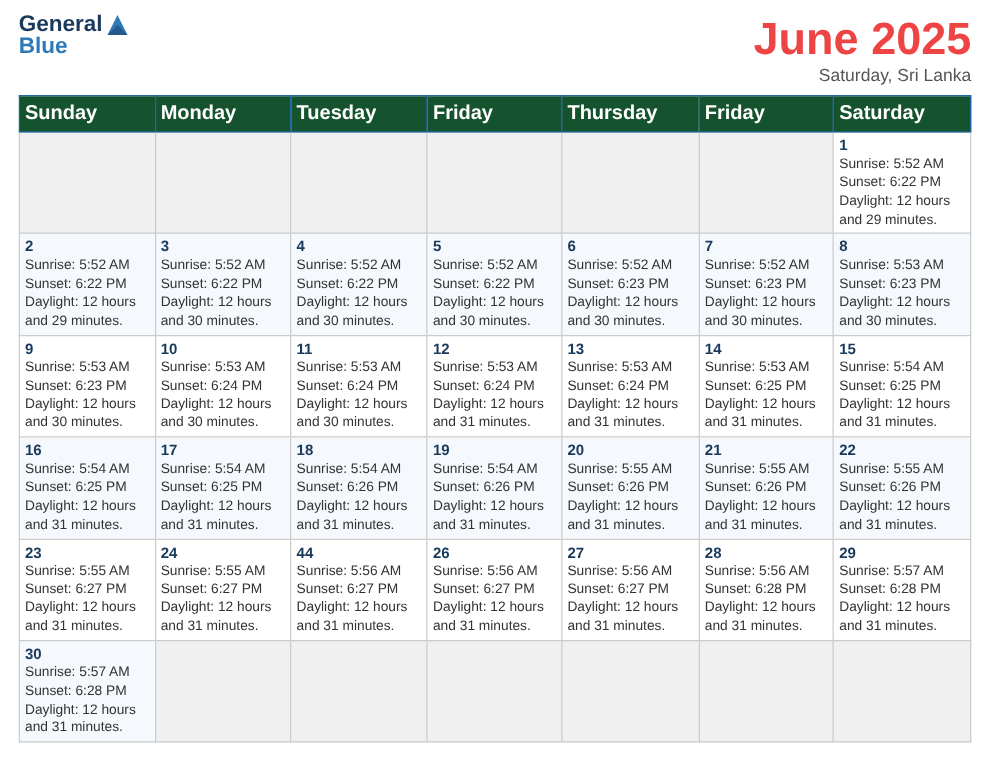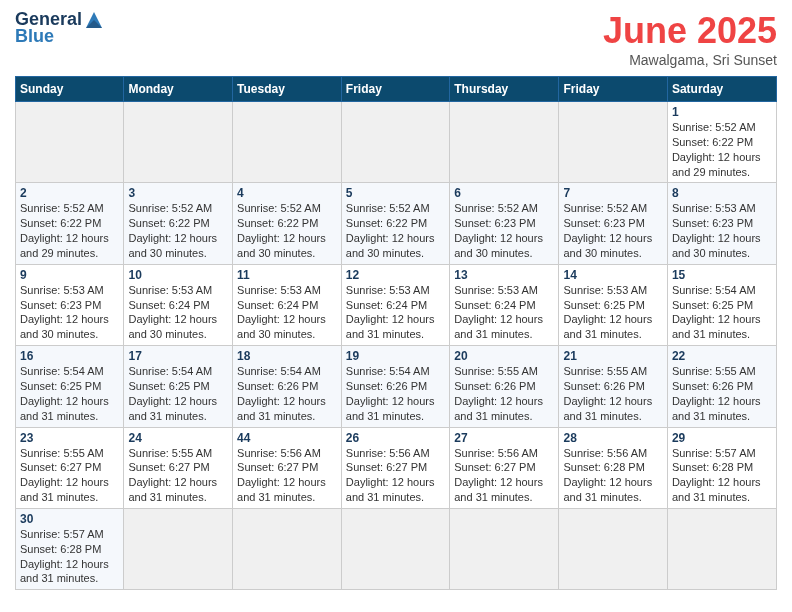--- a/index.html
+++ b/index.html
@@ -50,25 +50,25 @@
     .location {
       font-size: 14px;
       color: #555;
     }
     .calendar {
       width: 100%;
       border-collapse: collapse;
       border: 1px solid #ccc;
     }
     .calendar th {
-      background: #0c4a6e;
+      background: #14532d;
       color: #fff;
       padding: 5px 4px;
       text-align: left;
-      font-size: 12px;
+      font-size: 16px;
       font-weight: bold;
       border: 1px solid #2266a0;
     }
     .calendar td {
       vertical-align: top;
       padding: 3px 4px;
       border: 1px solid #ccc;
       width: 113px;
       height: 78px;
       background: #fff;
@@ -109,21 +109,21 @@
             <polygon points="10,10 18,18 2,18" fill="#1a3a5c" opacity="0.5"></polygon>
           </svg>
         </div>
         <div style="margin-top:-3px;">
           <span class="logo-text logo-blue">Blue</span>
         </div>
       </div>
     </div>
     <div class="title-block">
       <div class="month-year">June 2025</div>
-      <div class="location">Mawalgama, Sri Sunset</div>
+      <div class="location">Saturday, Sri Lanka</div>
     </div>
   </div>
 
   <table class="calendar">
     <thead>
       <tr>
         <th>Sunday</th>
         <th>Monday</th>
         <th>Tuesday</th>
         <th>Friday</th>

